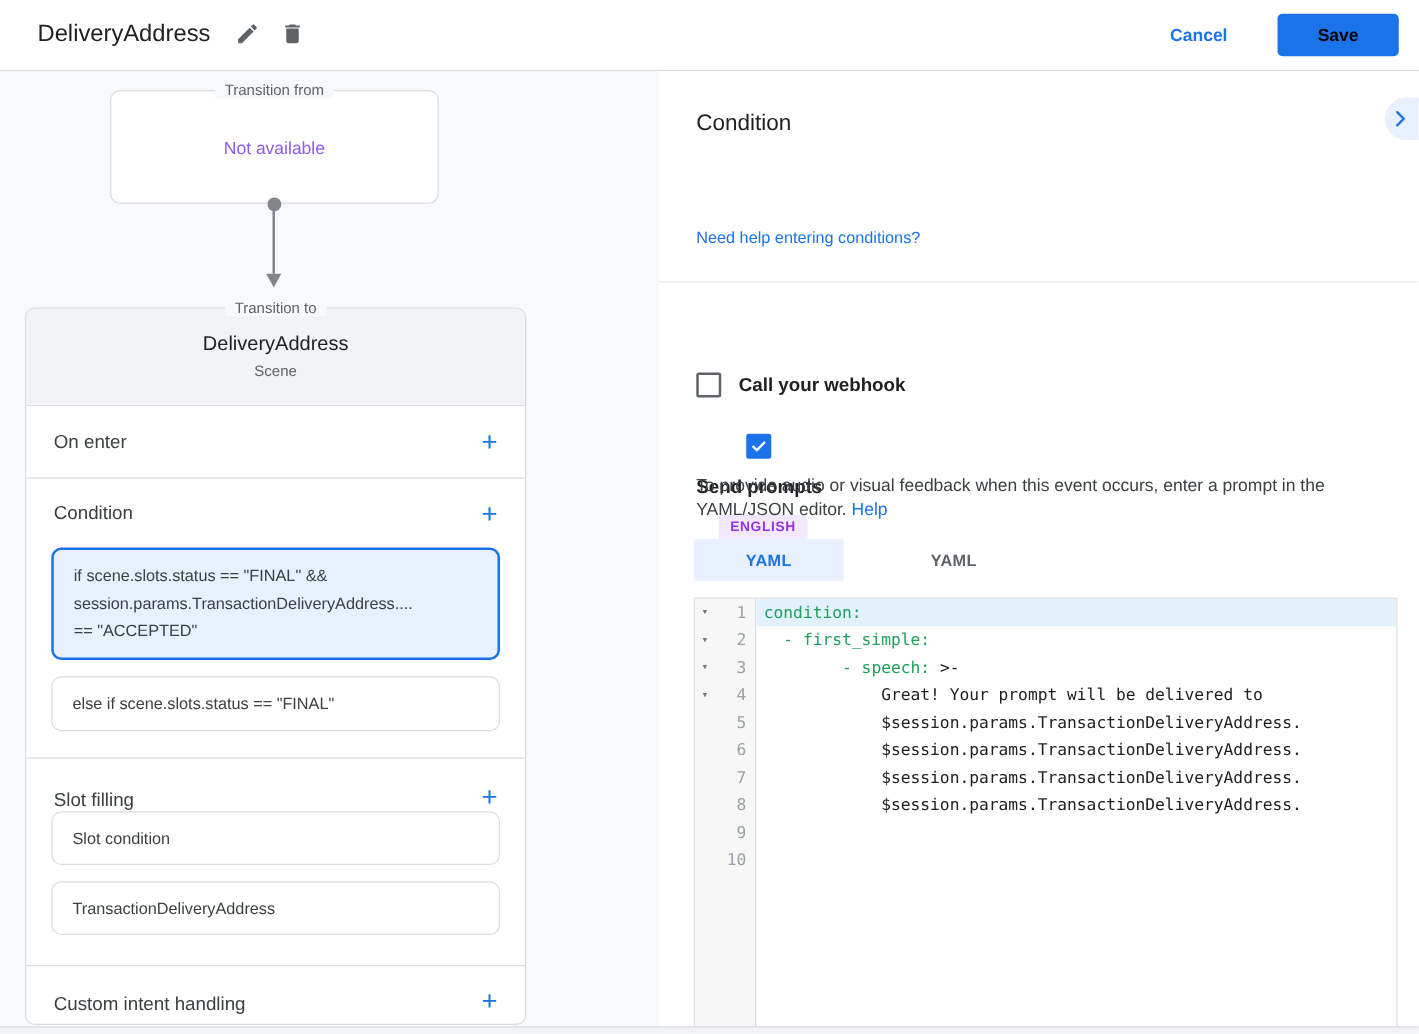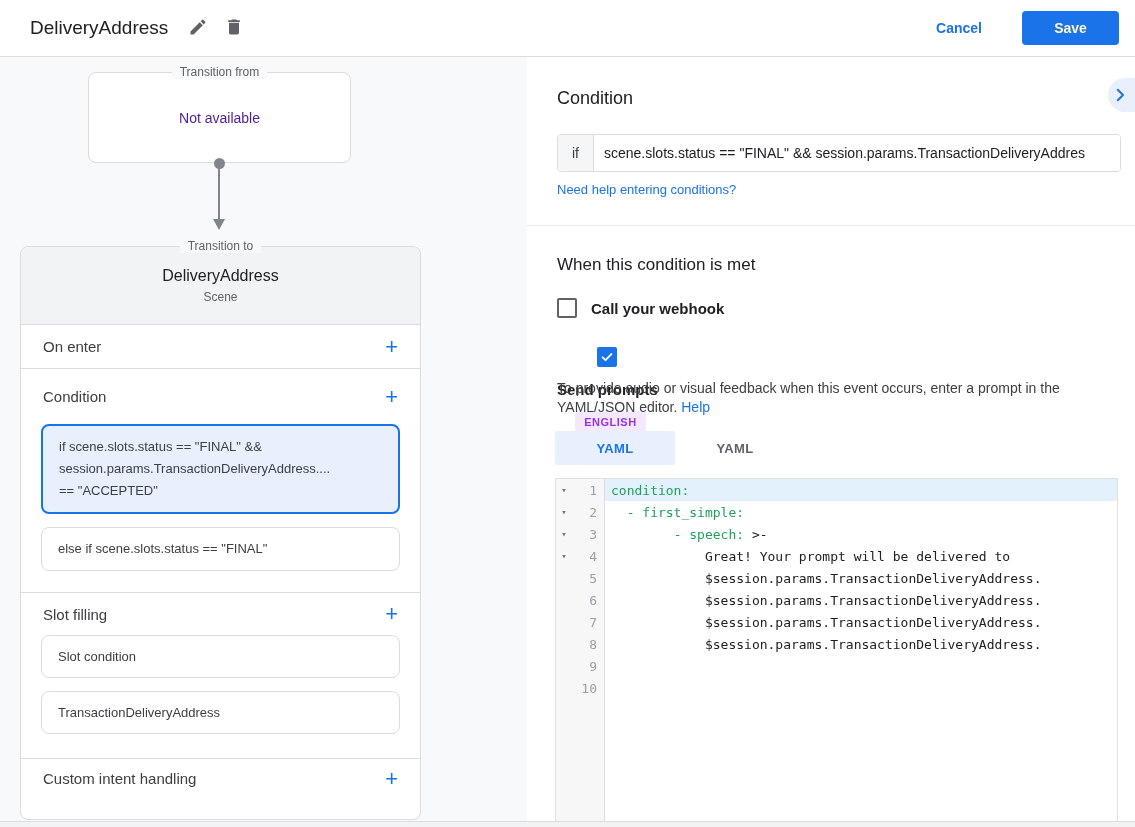--- a/index.html
+++ b/index.html
@@ -10,52 +10,52 @@
   
   .topbar { position:absolute; left:0; top:0; width:1135px; height:57px; background:#fff;
     border-bottom:1px solid #dadce0; display:flex; align-items:center; padding:0 16px 0 30px; }
   .page-title { font-size:19px; color:#202124; }
   .icon-btn { width:36px; height:36px; display:flex; align-items:center; justify-content:center;
     border:none; background:transparent; cursor:pointer; color:#5f6368; }
   .icon-btn:first-of-type { margin-left:12px; }
   .topbar-spacer { flex:1; }
   .cancel-btn { border:none; background:transparent; color:#1a73e8; font-size:14px; font-weight:700;
     padding:8px 12px; margin-right:28px; cursor:pointer; font-family:inherit; }
-  .save-btn { background:#1a73e8; color:#fef9c3; border:none; border-radius:4px; font-size:14px;
+  .save-btn { background:#1a73e8; color:#000000; border:none; border-radius:4px; font-size:14px;
     font-weight:700; width:97px; height:34px; cursor:pointer; font-family:inherit; }
 
   
   .left-panel { position:absolute; left:0; top:57px; width:527px; height:765px; background:#f8f9fa; }
   .fieldset { position:absolute; background:#fff; border:1px solid #dadce0; border-radius:8px; }
   .legend { position:absolute; top:-8px; left:50%; transform:translateX(-50%); background:#f8f9fa;
     padding:0 8px; font-size:12px; color:#5f6368; white-space:nowrap; }
   .tfrom { left:88px; top:15px; width:263px; height:91px; display:flex; align-items:center; justify-content:center; }
-  .tfrom-text { font-size:14px; color:#4c1d95; }
+  .tfrom-text { font-size:14px; color:#8b5cf6; }
   .connector-dot { position:absolute; left:214px; top:101px; width:11px; height:11px; border-radius:50%; background:#80868b; }
   .connector-line { position:absolute; left:218px; top:110px; width:2px; height:52px; background:#80868b; }
   .connector-arrow { position:absolute; left:213px; top:162px; width:0; height:0;
     border-left:6px solid transparent; border-right:6px solid transparent; border-top:11px solid #80868b; }
 
   .scene-card { left:20px; top:189px; width:401px; height:574px; overflow:visible; display:flex; flex-direction:column; }
   .scene-head { height:78px; background:#f1f3f4; border-bottom:1px solid #dadce0; border-radius:8px 8px 0 0;
     display:flex; flex-direction:column; align-items:center; justify-content:center; gap:5px; }
   .scene-title { font-size:16px; color:#202124; }
   .scene-sub { font-size:12px; color:#5f6368; }
   .srow { display:flex; align-items:center; justify-content:space-between; padding:0 22px; flex:none; }
   .srow-label { font-size:15px; color:#3c4043; }
   .plus { color:#1a73e8; font-size:22px; font-weight:400; line-height:1; cursor:pointer; }
-  .row-onenter { height:44px; border-bottom:1px solid #dadce0; }
+  .row-onenter { height:58px; border-bottom:1px solid #dadce0; }
   .row-condition { height:55px; }
   .cards-wrap { padding:0 20px; }
   .cond-card { border:1px solid #dadce0; background:#fff; border-radius:8px; padding:10px 16px;
     font-size:13px; line-height:22px; color:#3c4043; cursor:pointer; }
   .cond-card + .cond-card { margin-top:13px; }
   .cond-card.selected { background:#e8f0fe; border:2px solid #1a73e8; }
   .after-cards { height:21px; }
-  .divider-row { border-top:1px solid #dadce0; }
+  .divider-row { border-top:1px solid #dadce0;align-items:flex-end; }
   .row-slot { height:43px; }
   .slot-card { border:1px solid #dadce0; background:#fff; border-radius:8px; padding:13px 16px;
     font-size:13px; color:#3c4043; cursor:pointer; }
   .slot-card + .slot-card { margin-top:13px; }
   .after-slots { height:24px; }
   .row-custom { height:40px; }
 
   
   .right-panel { position:absolute; left:527px; top:57px; width:608px; height:765px; background:#fff; }
   .rp-title { position:absolute; left:30px; top:31px; font-size:18px; font-weight:400; color:#202124; }
@@ -77,21 +77,21 @@
   .row-prompts { top:290px;flex-direction:column; }
   .checkbox { width:20px; height:20px; border:2px solid #5f6368; border-radius:2px; background:#fff;
     cursor:pointer; flex:none; }
   .checkbox.checked { background:#1a73e8; border-color:#1a73e8; display:flex; align-items:center; justify-content:center; }
   .check-label { font-size:15px; font-weight:700; color:#202124; }
   .lang-badge { margin-left:6px; background:#f3e8fd; color:#9334e6; font-size:11px; font-weight:700;
     letter-spacing:.5px; padding:4px 9px; border-radius:2px; }
   .rp-desc { position:absolute; left:30px; top:322px; width:566px; font-size:14px; line-height:19px; color:#3c4043; }
   .inline-link { color:#1a73e8; text-decoration:none; cursor:pointer; }
 
-  .tabs { position:absolute; left:28px; top:374px; display:flex; }
+  .tabs { position:absolute; left:28px; top:374px; display:flex;gap:28px; }
   .tab { width:120px; height:34px; display:flex; align-items:center; justify-content:center;
     font-size:13px; font-weight:700; letter-spacing:.3px; color:#5f6368; cursor:pointer; border-radius:2px; }
   .tab.active { background:#e8f0fe; color:#1a73e8; }
 
   
   .editor { position:absolute; left:28px; top:421px; width:563px; height:344px;
     border:1px solid #e0e0e0; display:flex; background:#fff; overflow:hidden;
     font-family:"DejaVu Sans Mono", monospace; font-size:13px; }
   .gutter { width:49px; flex:none; background:#f7f7f7; border-right:1px solid #ddd; }
   .gutter-row { height:22px; display:flex; align-items:center; }
@@ -195,30 +195,25 @@
     <h2 class="rp-title">Condition</h2>
 
     <button class="chevron-pill">
       <span style="margin-right:6px; display:flex;">
         <svg width="18" height="18" viewBox="0 0 24 24" fill="none" stroke="#1a73e8" stroke-width="2.6" stroke-linecap="round" stroke-linejoin="round">
             <polyline points="9 5 16 12 9 19"></polyline>
           </svg>
       </span>
     </button>
 
-    <div class="if-group">
-      <span class="if-label">if</span>
-      <input class="if-input" type="text" value="scene.slots.status == &quot;FINAL&quot; &amp;&amp; session.params.TransactionDeliveryAddres" style="">
-    </div>
 
     <a class="help-link">Need help entering conditions?</a>
 
     <div class="rp-divider"></div>
 
-    <div class="when-title">When this condition is met</div>
 
     <div class="check-row row-webhook">
       <span class="checkbox"></span>
       <span class="check-label">Call your webhook</span>
     </div>
 
     <div class="check-row row-prompts">
       <span class="checkbox checked">
         <span style="display:flex;">
           <svg width="14" height="14" viewBox="0 0 24 24" fill="none" stroke="#fff" stroke-width="3.2" stroke-linecap="round" stroke-linejoin="round">

